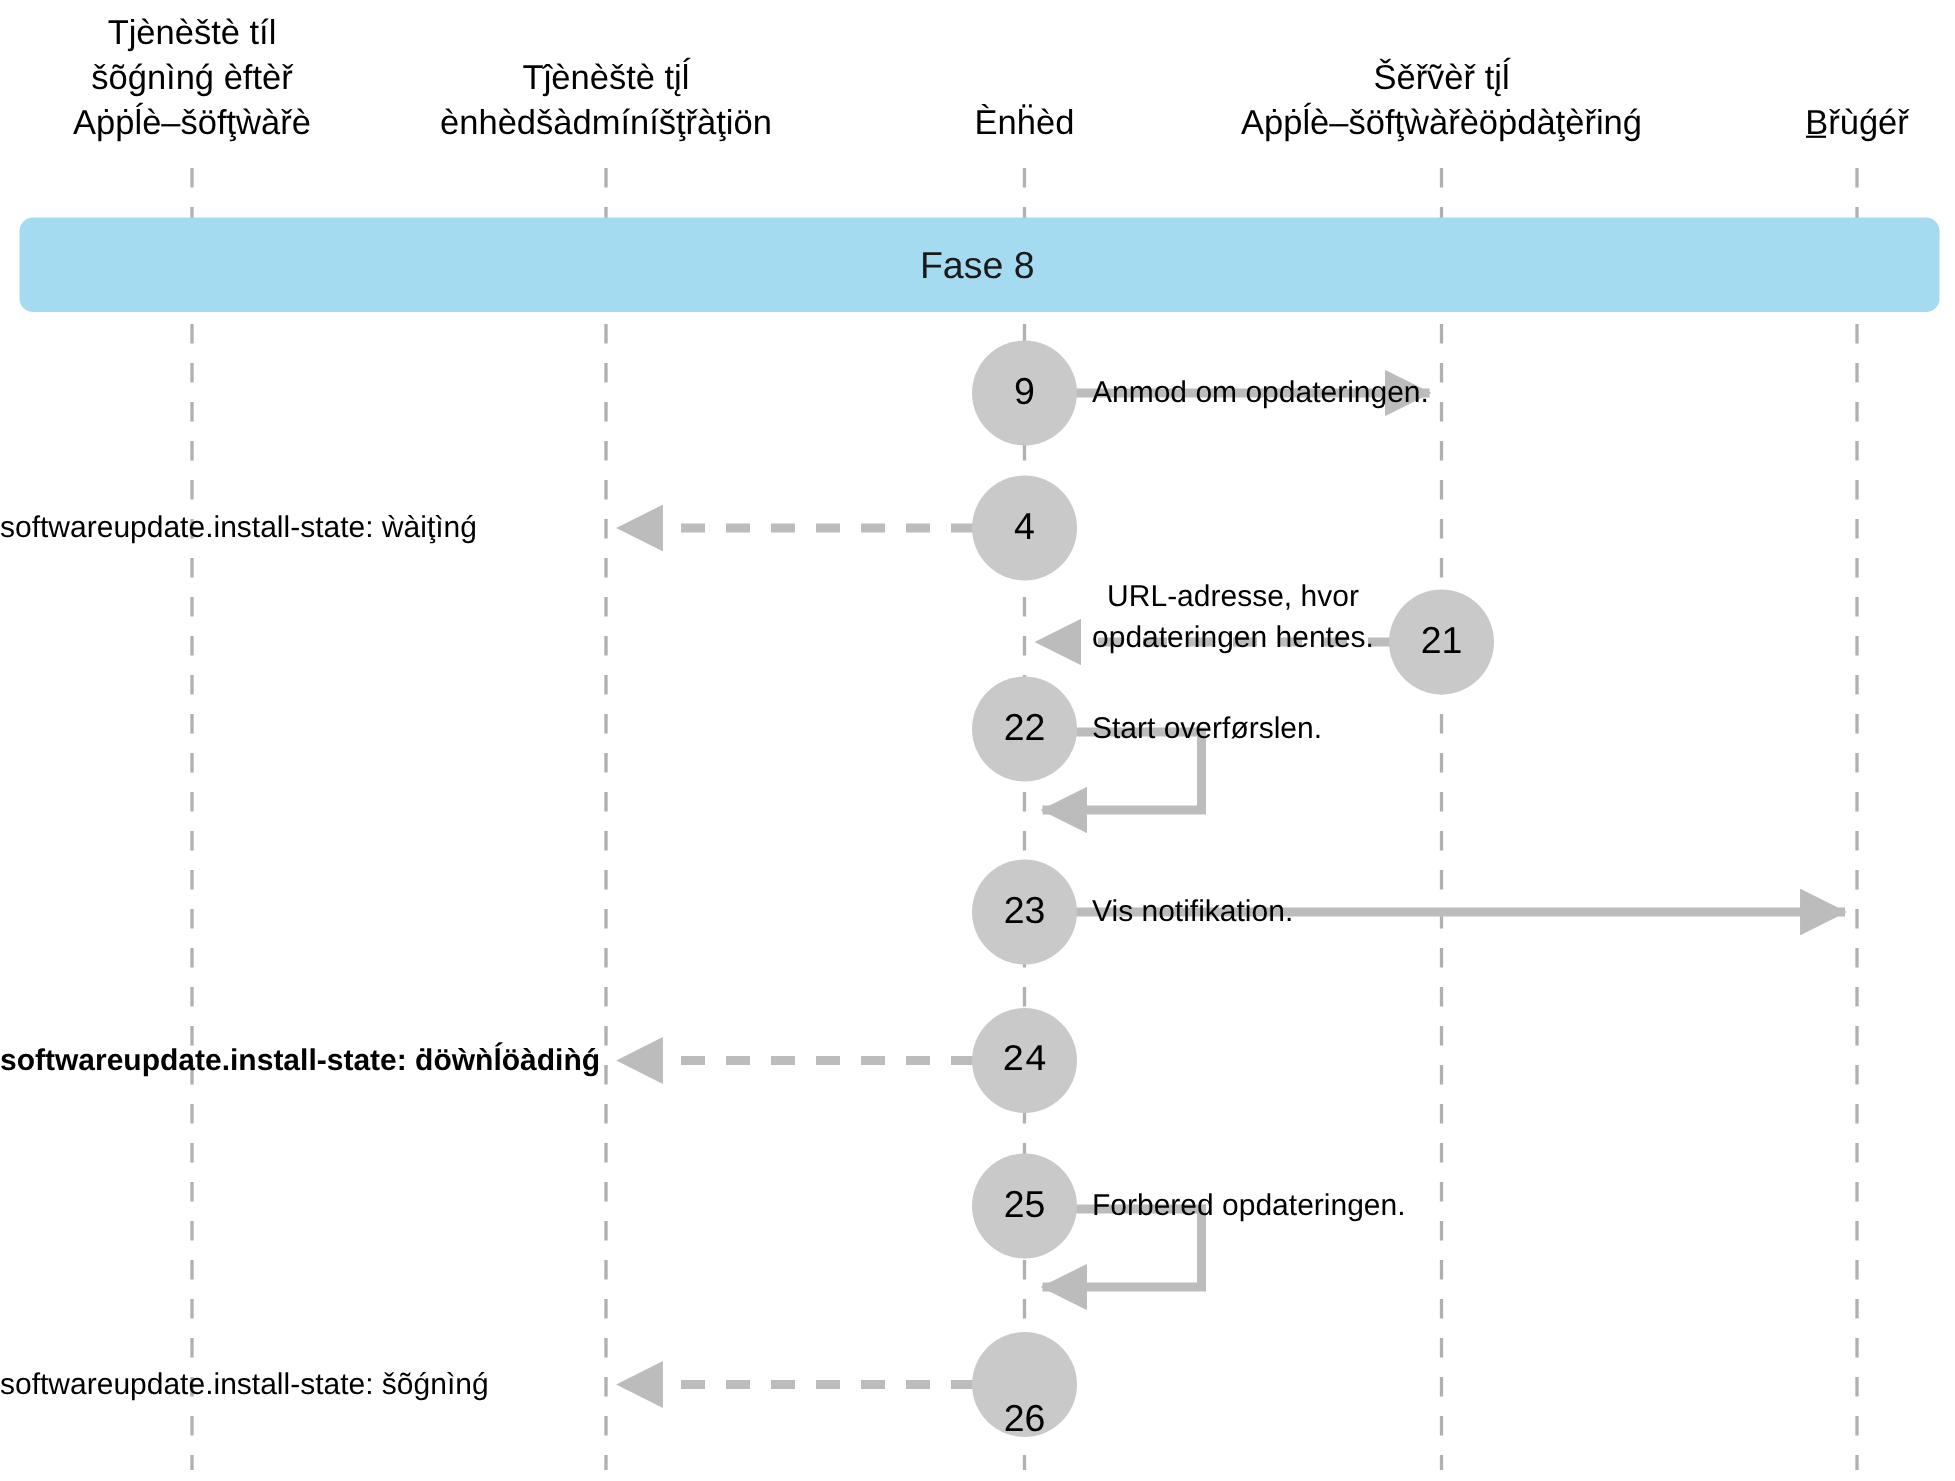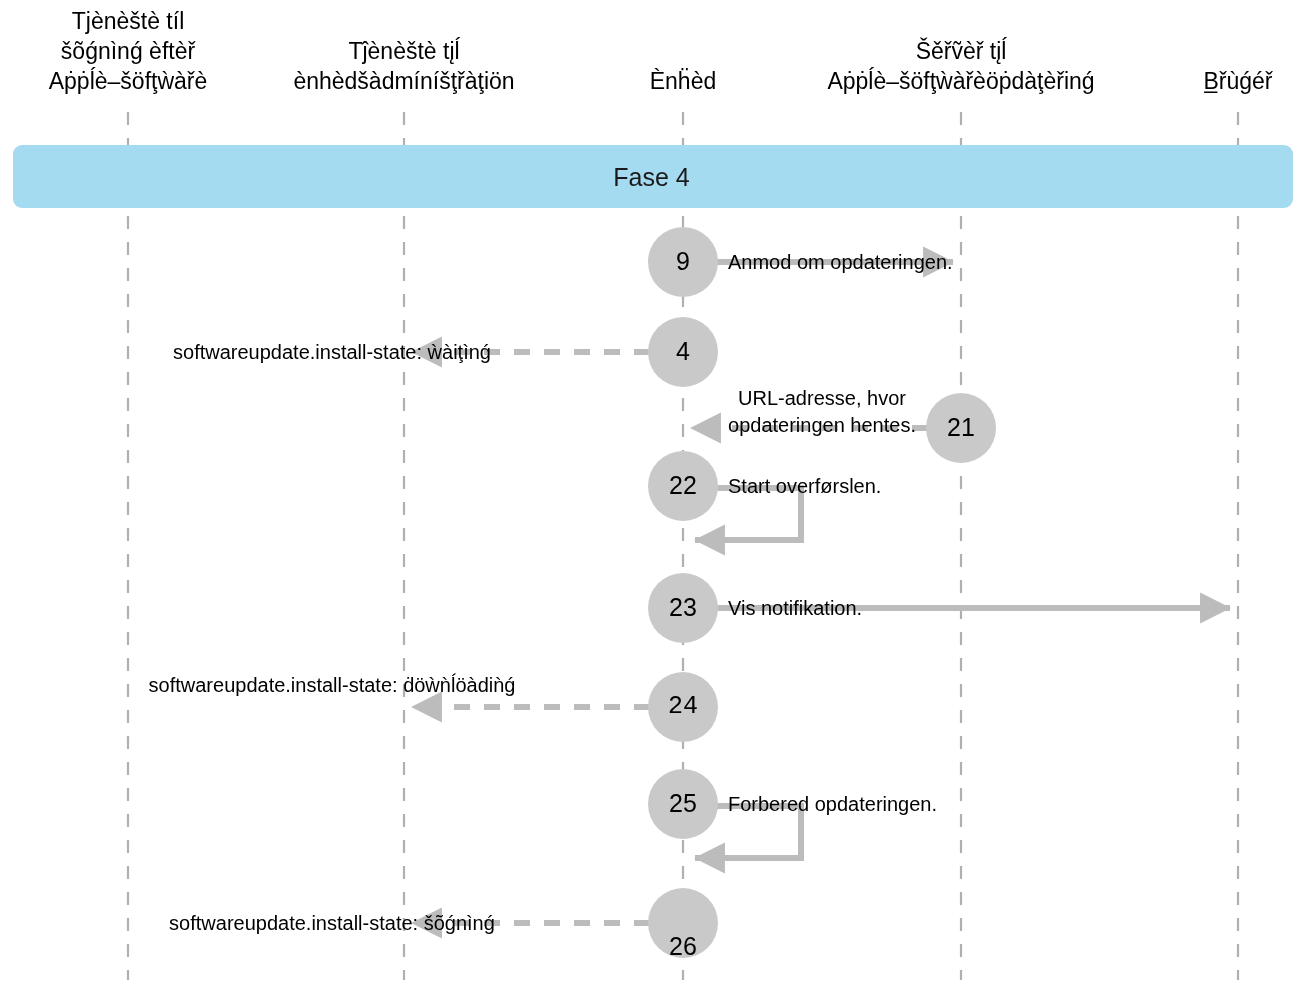--- a/index.html
+++ b/index.html
@@ -49,22 +49,21 @@
     line-height: 1;
   }
   .msg-label {
     position: absolute;
     font-size: 20px;
     line-height: 27px;
     color: #000000;
     white-space: pre-line;
   }
   .msg-label.right {
-    text-align: center;
-    padding-left: 12px;
+    text-align: left;
   }
   .msg-label.center {
     text-align: center;
   }
   .msg-label.left {
     text-align: left;
   }
 </style>
 </head>
 <body>
@@ -119,30 +118,30 @@
 šõǵnìnǵ èftèř
 Aṗṗĺè–šöfţẁàřè</div>
       <div class="hdr" style="left: 254px; width: 300px; top: 36px;">Tĵènèštè tįĺ
 ènhèdšàdmíníšţřàţiön</div>
       <div class="hdr" style="left: 533px; width: 300px; top: 66px;">Ènḧèd</div>
       <div class="hdr" style="left: 811px; width: 300px; top: 36px;">Šěřṽèř tįĺ
 Aṗṗĺè–šöfţẁàřèöṗdàţèřinǵ</div>
       <div class="hdr" style="left: 1088px; width: 300px; top: 66px;">B̲řùǵéř</div>
     </div>
 
-  <div class="phase-label" id="phase-label" style="left:0px; top:163px; width:1303px;">Fase 4</div>
+  <div class="phase-label" id="phase-label" style="left:0px; top:163px; width:1303px;">Fase 8</div>
 
   <div id="labels-group">
       <div class="msg-label left" style="left: 728px; width: 640px; top: 249px;">Anmod om opdateringen.</div>
       <div class="msg-label right" style="left: 0px; width: 640px; top: 339px;">softwareupdate.install-state: ẁàiţìnǵ</div>
       <div class="msg-label center" style="left: 662px; width: 320px; top: 385px;">URL-adresse, hvor
 opdateringen hentes.</div>
       <div class="msg-label left" style="left: 728px; width: 640px; top: 473px;">Start overførslen.</div>
       <div class="msg-label left" style="left: 728px; width: 640px; top: 595px;">Vis notifikation.</div>
-      <div class="msg-label right" style="left: 0px; width: 640px; top: 672px;">softwareupdate.install-state: ḋöẁǹĺöàdiǹǵ</div>
+      <div class="msg-label right" style="left: 0px; width: 640px; top: 694px; font-weight: bold;">softwareupdate.install-state: ḋöẁǹĺöàdiǹǵ</div>
       <div class="msg-label left" style="left: 728px; width: 640px; top: 791px;">Forbered opdateringen.</div>
       <div class="msg-label right" style="left: 0px; width: 640px; top: 910px;">softwareupdate.install-state: šõǵnìnǵ</div>
     </div>
 
   <div id="numbers-group">
       <div class="step-num" style="left: 648px; width: 70px; top: 249px;">9</div>
       <div class="step-num" style="left: 648px; width: 70px; top: 339px;">4</div>
       <div class="step-num" style="left: 926px; width: 70px; top: 415px;">21</div>
       <div class="step-num" style="left: 648px; width: 70px; top: 473px;">22</div>
       <div class="step-num" style="left: 648px; width: 70px; top: 595px;">23</div>

